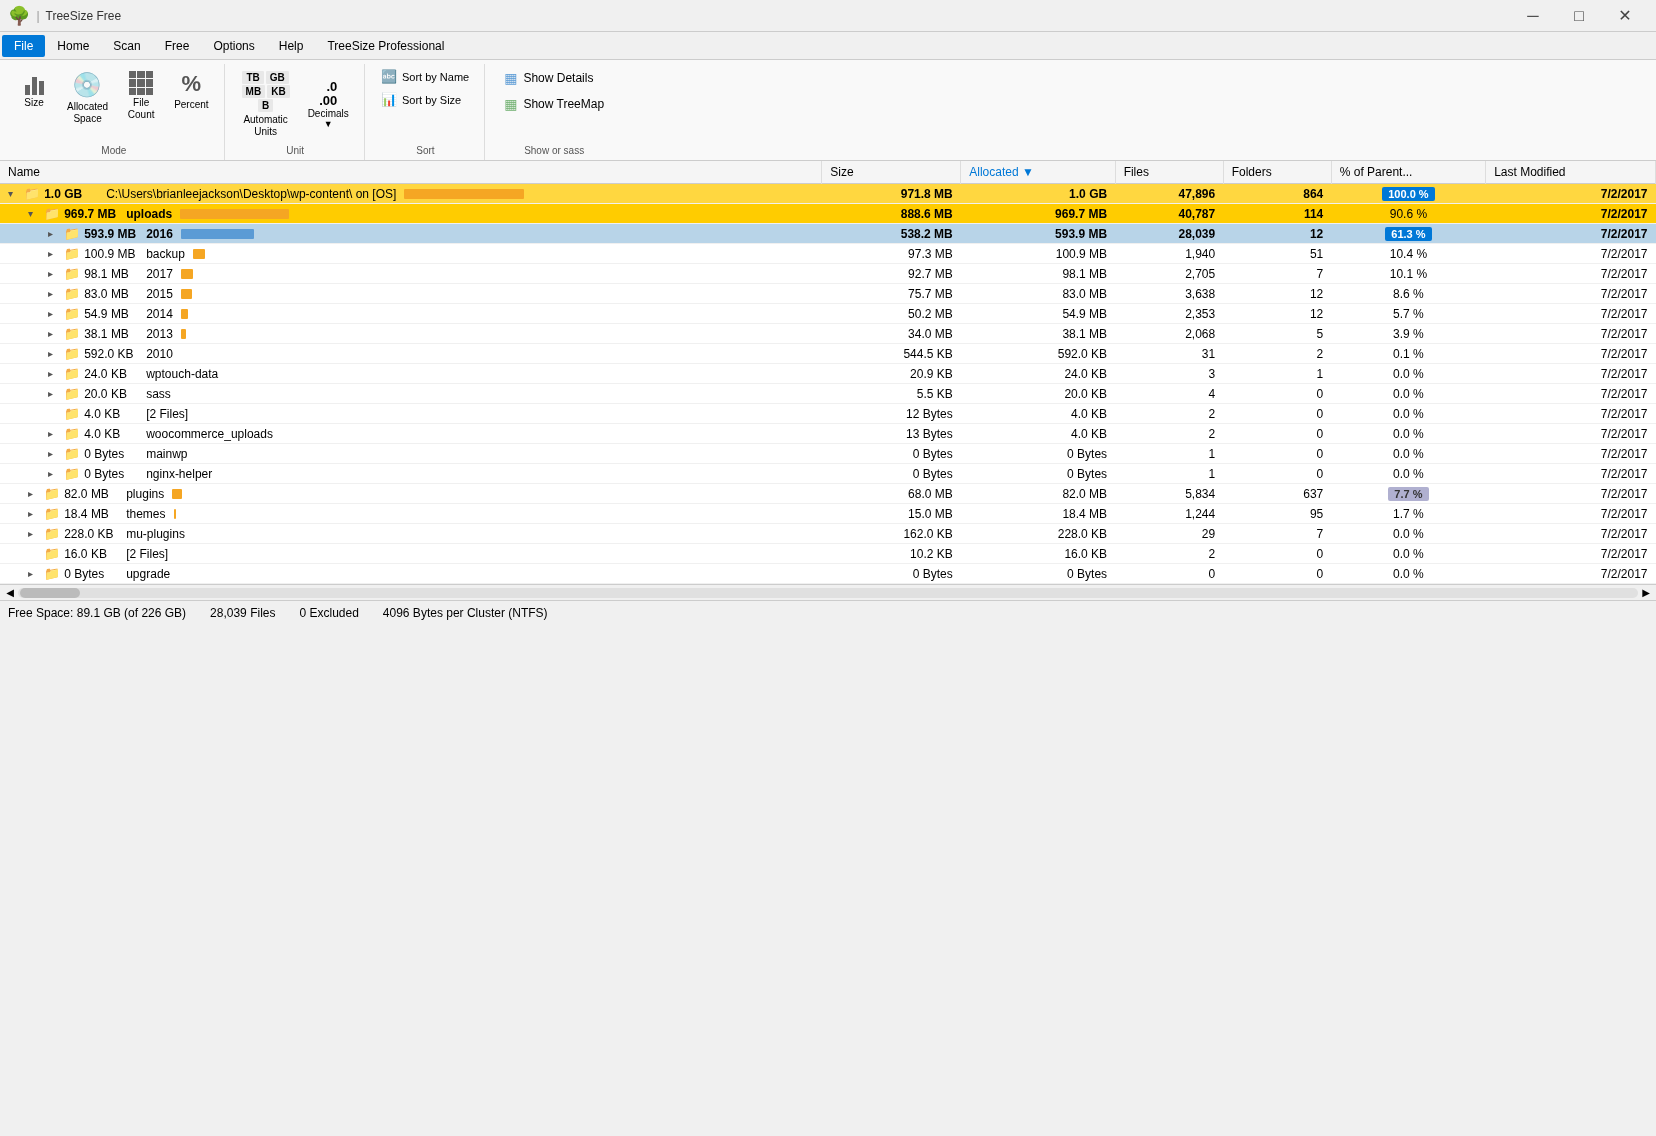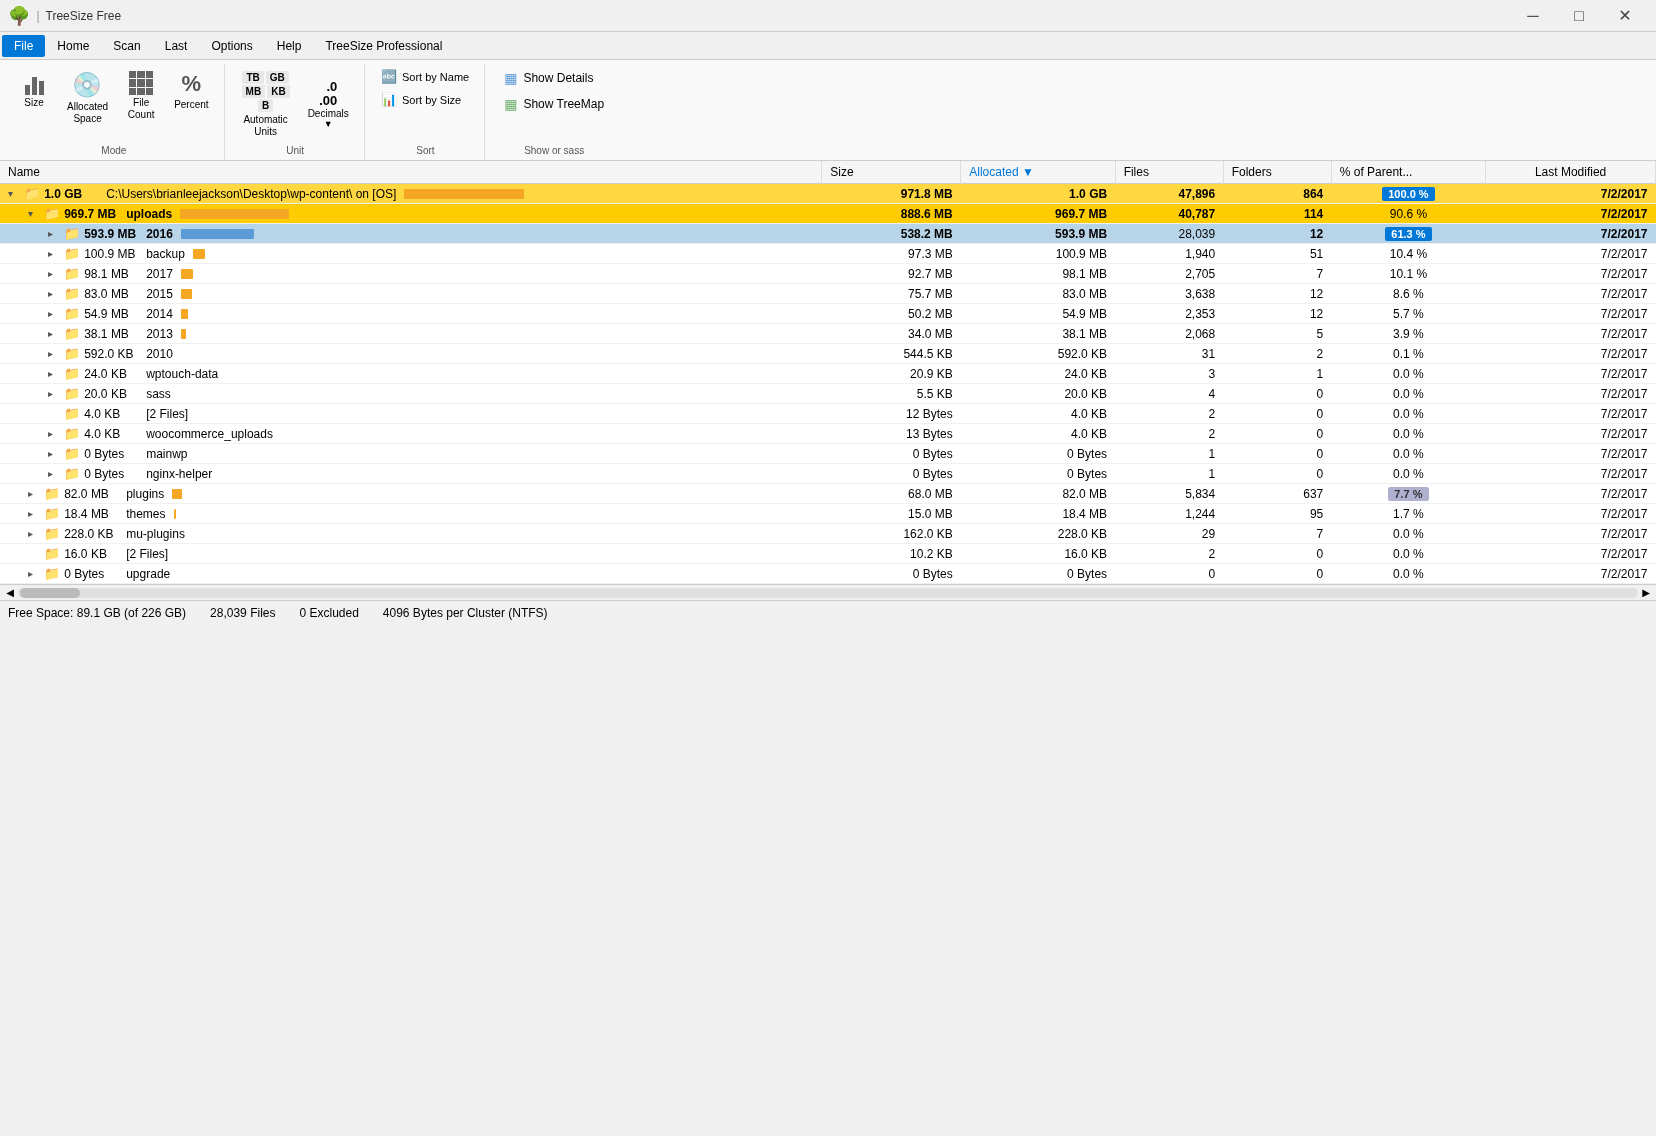--- a/index.html
+++ b/index.html
@@ -141,21 +141,21 @@
     <button class="title-bar-btn">─</button>
     <button class="title-bar-btn">□</button>
     <button class="title-bar-btn close">✕</button>
   </div>
 </div>
 
 <div class="menu-bar">
   <div class="menu-item active">File</div>
   <div class="menu-item">Home</div>
   <div class="menu-item">Scan</div>
-  <div class="menu-item">Last</div>
+  <div class="menu-item">Free</div>
   <div class="menu-item">Options</div>
   <div class="menu-item">Help</div>
   <div class="menu-item">TreeSize Professional</div>
 </div>
 
 <div class="ribbon">
   <div class="ribbon-content">
 
     <div class="ribbon-group">
       <div class="ribbon-group-items">
@@ -260,21 +260,21 @@
 <div class="main-content">
   <table class="tree-table">
     <thead>
       <tr>
         <th class="col-name">Name</th>
         <th class="col-size" style="min-width:90px;">Size</th>
         <th class="col-allocated sort-active" style="min-width:100px;">Allocated ▼</th>
         <th class="col-files" style="min-width:70px;">Files</th>
         <th class="col-folders" style="min-width:70px;">Folders</th>
         <th class="col-percent" style="min-width:100px;">% of Parent...</th>
-        <th class="col-modified" style="min-width:110px;text-align:center;">Last Modified</th>
+        <th class="col-modified" style="min-width:110px;">Last Modified</th>
       </tr>
     </thead>
     <tbody id="table-body">
     <tr style="background: rgb(255, 215, 64);">
       <td class="col-name">
         <div class="name-cell" style="padding-left:0px;">
           <span class="expand-btn">▾</span>
           <span style="color:#f5a623;font-size:13px;">📁</span>
           <span style="font-weight:bold;margin-left:2px;min-width:60px;display:inline-block;">1.0 GB</span>
           <span style="font-weight:normal;">C:\Users\brianleejackson\Desktop\wp-content\ on  [OS]</span>
@@ -310,21 +310,21 @@
         <div class="name-cell" style="padding-left:40px;">
           <span class="expand-btn">▸</span>
           <span style="color:#f5a623;font-size:13px;">📁</span>
           <span style="font-weight:bold;margin-left:2px;min-width:60px;display:inline-block;">593.9 MB</span>
           <span style="font-weight:bold;">2016</span>
           <span style="display:inline-block;width:73.2px;height:10px;background:#5b9bd5;margin-left:6px;border-radius:1px;"></span>
         </div>
       </td>
     <td class="col-size" style="font-weight:bold;">538.2 MB</td>
           <td class="col-allocated" style="font-weight:bold;">593.9 MB</td>
-          <td class="col-files" style="font-weight:normal;">28,039</td>
+          <td class="col-files" style="font-weight:bold;">28,039</td>
           <td class="col-folders" style="font-weight:bold;">12</td>
           <td class="col-percent"><span class="pct-badge pct-blue">61.3 %</span></td>
           <td class="col-modified" style="font-weight:bold;">7/2/2017</td>
         </tr>
         <tr>
       <td class="col-name">
         <div class="name-cell" style="padding-left:40px;">
           <span class="expand-btn">▸</span>
           <span style="color:#f5a623;font-size:13px;">📁</span>
           <span style="margin-left:2px;min-width:60px;display:inline-block;">100.9 MB</span>

